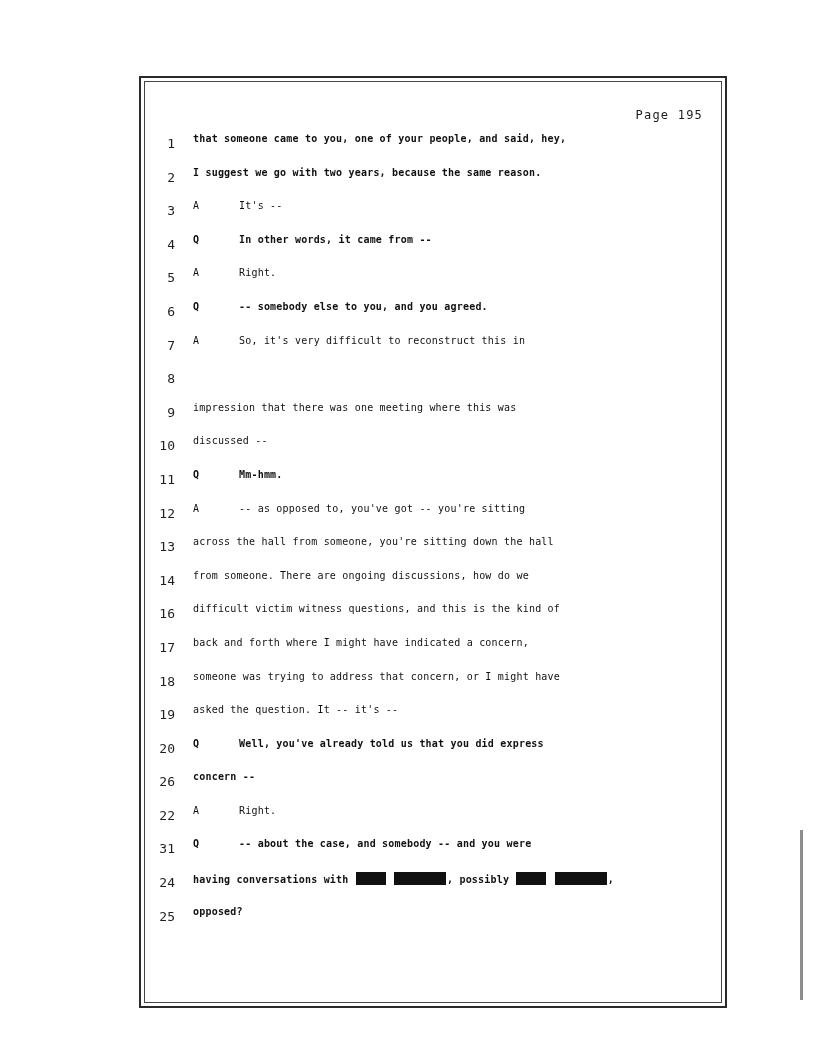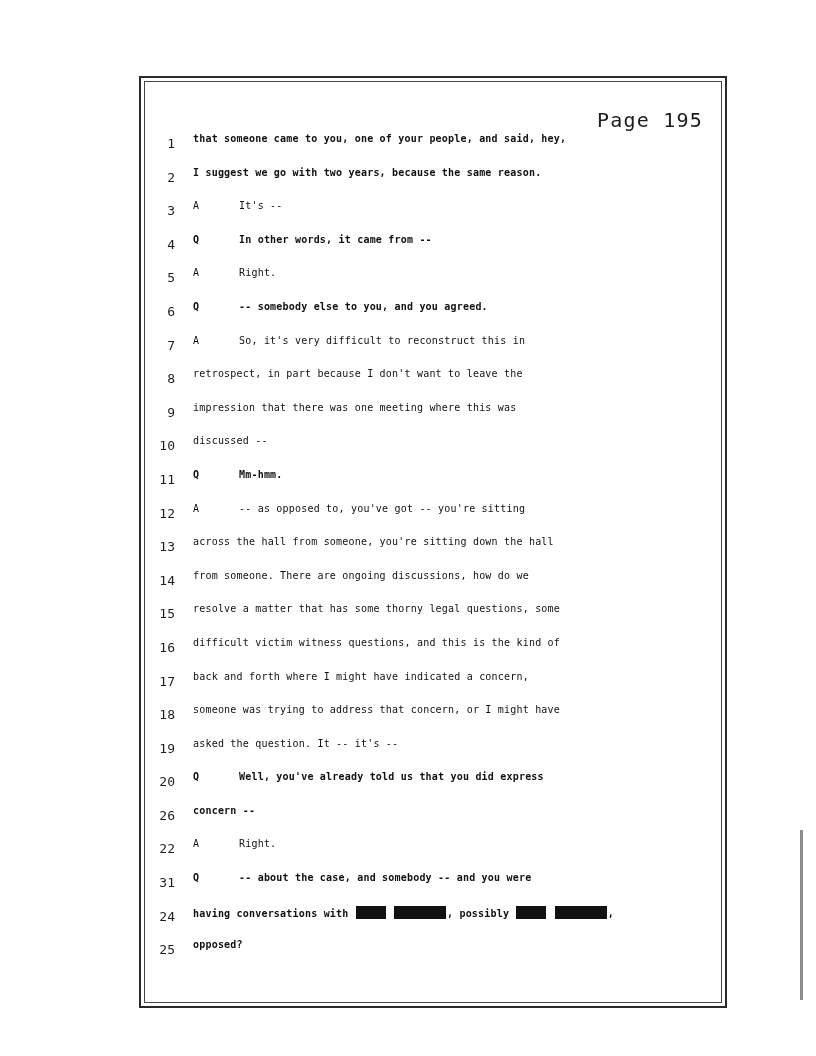--- a/index.html
+++ b/index.html
@@ -51,21 +51,21 @@
     top: 830px;
     width: 3px;
     height: 170px;
     background: #8d8d8d;
   }
 
   #page-header {
     position: absolute;
     right: 22px;
     top: 30px;
-    font-size: 20px;
+    font-size: 12px;
     letter-spacing: 1.2px;
     color: #1c1c1c;
     white-space: nowrap;
   }
 
   #lines {
     position: absolute;
     left: 0;
     top: 54px;
     width: 100%;
@@ -147,21 +147,20 @@
         <div class="line">
           <span class="line-num">6</span>
           <span class="line-text bold"><span class="speaker b">Q</span><span>-- somebody else to you, and you agreed.</span></span>
         </div>
         <div class="line">
           <span class="line-num">7</span>
           <span class="line-text"><span class="speaker">A</span><span>So, it's very difficult to reconstruct this in</span></span>
         </div>
         <div class="line">
           <span class="line-num">8</span>
-          <span class="line-text"><span>retrospect, in part because I don't want to leave the</span></span>
         </div>
         <div class="line">
           <span class="line-num">9</span>
           <span class="line-text"><span>impression that there was one meeting where this was</span></span>
         </div>
         <div class="line">
           <span class="line-num">10</span>
           <span class="line-text"><span>discussed --</span></span>
         </div>
         <div class="line">
@@ -172,24 +171,20 @@
           <span class="line-num">12</span>
           <span class="line-text"><span class="speaker">A</span><span>-- as opposed to, you've got -- you're sitting</span></span>
         </div>
         <div class="line">
           <span class="line-num">13</span>
           <span class="line-text"><span>across the hall from someone, you're sitting down the hall</span></span>
         </div>
         <div class="line">
           <span class="line-num">14</span>
           <span class="line-text"><span>from someone.  There are ongoing discussions, how do we</span></span>
-        </div>
-        <div class="line">
-          <span class="line-num">15</span>
-          <span class="line-text"><span>resolve a matter that has some thorny legal questions, some</span></span>
         </div>
         <div class="line">
           <span class="line-num">16</span>
           <span class="line-text"><span>difficult victim witness questions, and this is the kind of</span></span>
         </div>
         <div class="line">
           <span class="line-num">17</span>
           <span class="line-text"><span>back and forth where I might have indicated a concern,</span></span>
         </div>
         <div class="line">

